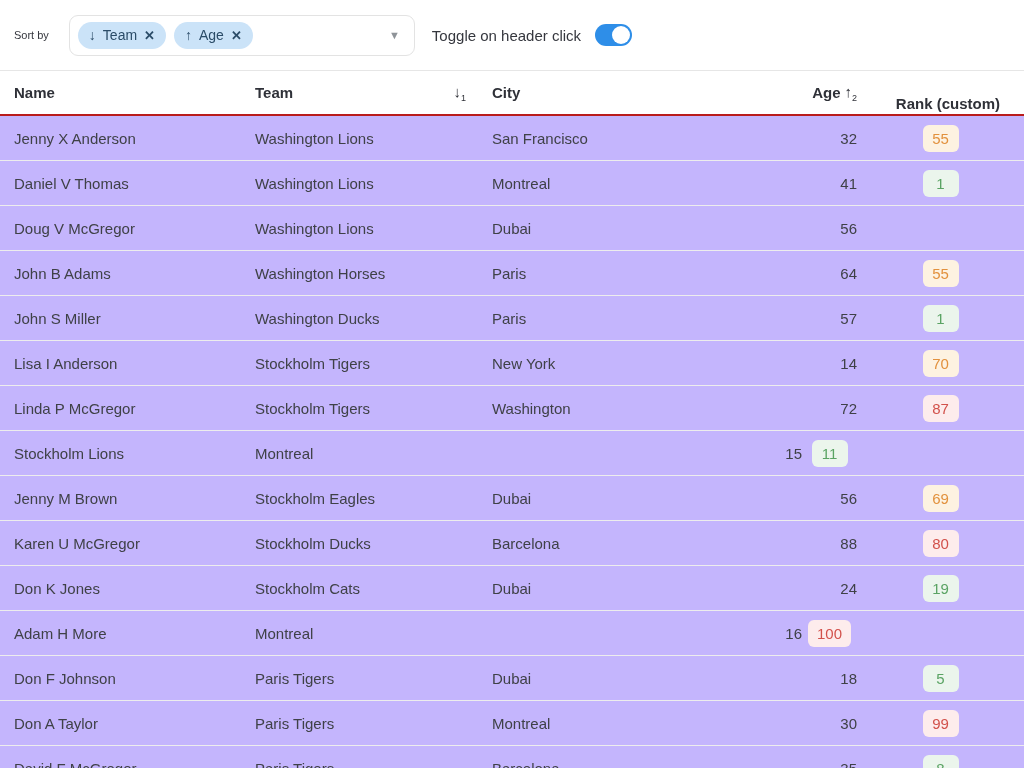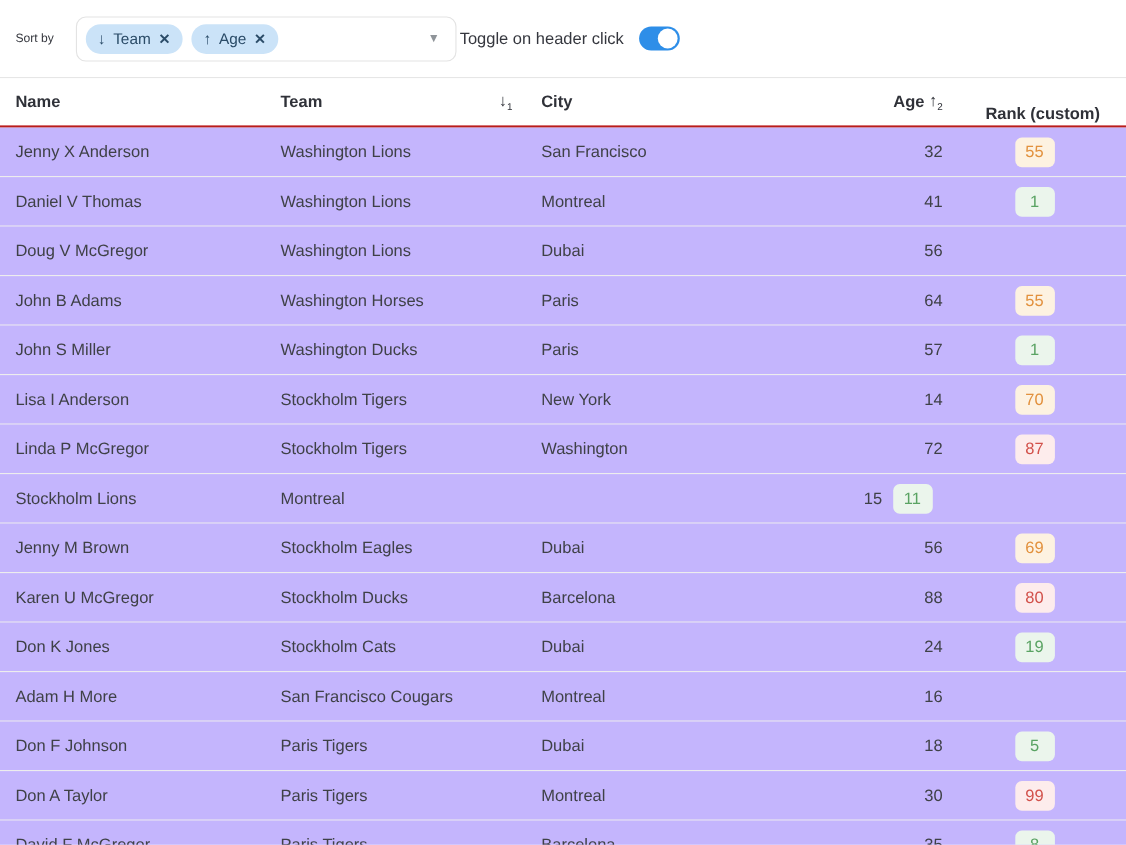--- a/index.html
+++ b/index.html
@@ -54,21 +54,21 @@
     font-size: 13px;
     font-weight: bold;
     cursor: pointer;
     line-height: 1;
   }
   .select-caret {
     color: #8f9499;
     font-size: 11px;
   }
   .toggle-label {
-    margin-left: 3px;
+    margin-left: 17px;
     font-size: 15px;
     color: #35373e;
     white-space: nowrap;
   }
   .toggle {
     margin-left: 14px;
     width: 37px;
     height: 22px;
     border-radius: 11px;
     background: var(--toggle-on, #2e8ee8);
@@ -240,23 +240,23 @@
     </div>
     <div class="tr">
       <div class="td td-name">Don K Jones</div>
       <div class="td td-team">Stockholm Cats</div>
       <div class="td td-city">Dubai</div>
       <div class="td td-age">24</div>
       <div class="td td-rank"><span class="badge badge-green">19</span></div>
     </div>
     <div class="tr">
       <div class="td td-name">Adam H More</div>
-      <div class="td td-team">San Francisco Cougars</div>
       <div class="td td-city">Montreal</div>
       <div class="td td-age">16</div>
+      <div class="td td-rank"><span class="badge badge-red">100</span></div>
     </div>
     <div class="tr">
       <div class="td td-name">Don F Johnson</div>
       <div class="td td-team">Paris Tigers</div>
       <div class="td td-city">Dubai</div>
       <div class="td td-age">18</div>
       <div class="td td-rank"><span class="badge badge-green">5</span></div>
     </div>
     <div class="tr">
       <div class="td td-name">Don A Taylor</div>

